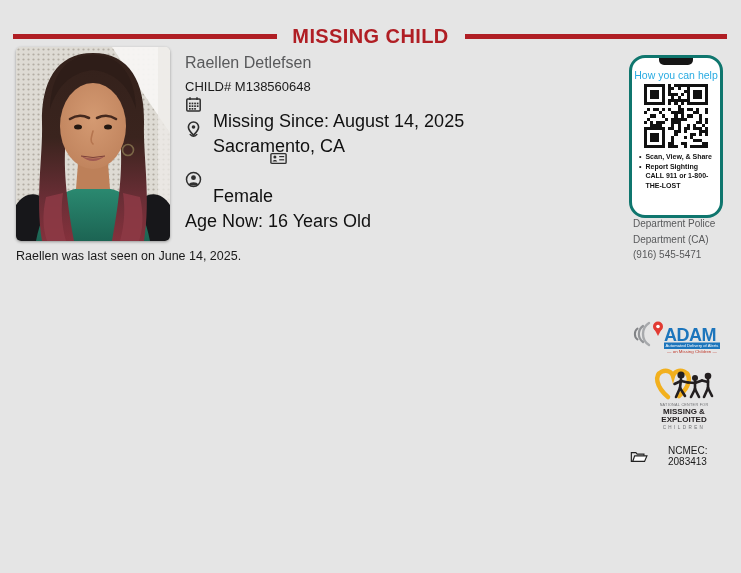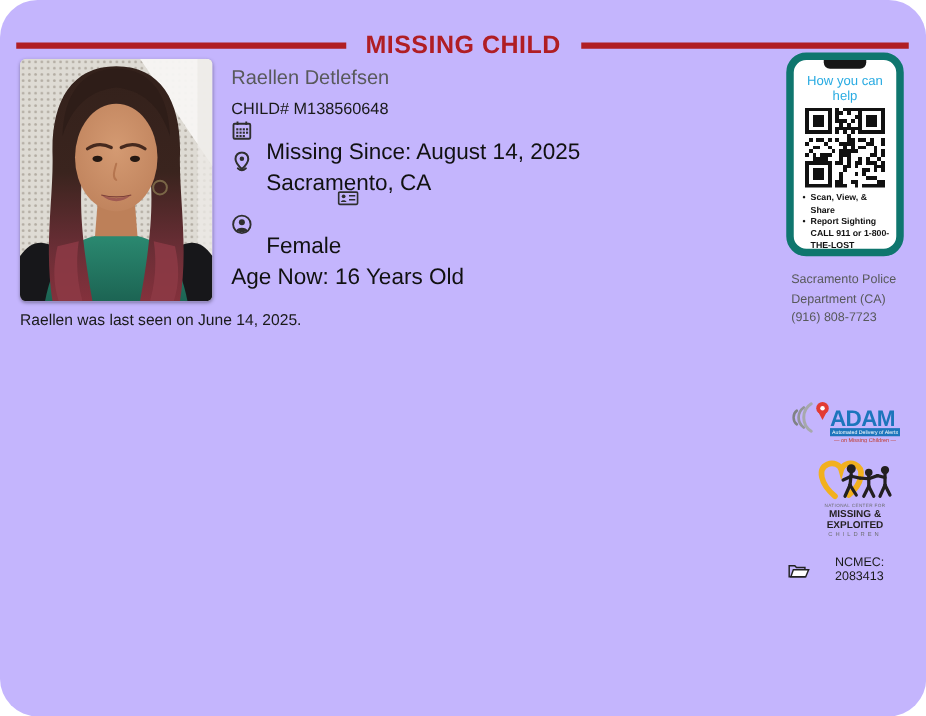--- a/index.html
+++ b/index.html
@@ -1,43 +1,43 @@
 <!DOCTYPE html>
 <html style="--accent: #b01e24; --cyan: #29abe2; --adam-blue: #1c75bc; --gold: #f2b01e;"><head>
 <meta charset="utf-8">
 <style>
   :root{
     --accent:#b01e24; --cyan:#29abe2; --adam-blue:#1c75bc; --gold:#f2b01e;
     --text:#1a1a1a; --muted:#58595b;
   }
   *{margin:0;padding:0;box-sizing:border-box;}
   body{background:#fff;font-family:"Liberation Sans",sans-serif;}
-  .page{position:relative;width:741px;height:573px;background:#c4b5fd;overflow:hidden;border-radius:30px;}
+  .page{position:relative;width:741px;height:573px;background:#e5e5e5;overflow:hidden;}
 
   .header-line{position:absolute;height:5px;background:var(--accent);}
   .header-line.left{left:13px;top:34px;width:264px;}
   .header-line.right{left:465px;top:34px;width:262px;}
   .title{position:absolute;left:0;right:0;top:25px;text-align:center;
          font-size:20px;font-weight:bold;letter-spacing:.4px;color:var(--accent);}
 
   .photo{position:absolute;left:16px;top:47px;width:154px;height:194px;
          border-radius:5px;overflow:hidden;box-shadow:0 1px 3px rgba(0,0,0,.35);}
   .photo svg{display:block;}
 
   .caption{position:absolute;left:16px;top:249px;font-size:12.5px;color:var(--text);}
 
   .name{position:absolute;left:185px;top:54px;font-size:16px;color:var(--muted);}
   .ncic{position:absolute;left:185px;top:79px;font-size:13px;color:var(--text);}
   .detail-row{position:absolute;left:185px;display:flex;align-items:center;gap:11px;height:17px;}
   .detail-row .dicon{width:17px;height:17px;flex:0 0 17px;}
   .detail-row .dlabel{font-size:18px;color:#111;margin-top:33px;}
   .dr0{top:96px;}.dr1{top:121px;}.dr2{top:150px;flex-direction:column;}.dr3{top:171px;}
 
-  .phone{position:absolute;left:629px;top:42px;width:94px;height:163px;
-         border:6px solid #0f766e;border-radius:16px;background:#fff;}
+  .phone{position:absolute;left:629px;top:55px;width:94px;height:163px;
+         border:3px solid #0f766e;border-radius:16px;background:#fff;}
   .notch{position:absolute;top:0;left:50%;transform:translateX(-50%);
          width:34px;height:7px;background:#161616;border-radius:0 0 5px 5px;}
   .phone-heading{margin-top:11px;text-align:center;color:var(--cyan);font-size:10.5px;}
   .qr{display:block;margin:3px auto 0;}
   .phone-bullets{list-style:none;margin:4px 5px 0 7px;font-size:7px;font-weight:bold;
                  color:#111;line-height:9.6px;}
   .phone-bullets li{display:flex;gap:4px;}
   .phone-bullets li::before{content:"•";flex:0 0 auto;}
 
   .agency{position:absolute;left:633px;top:216px;font-size:10px;color:var(--muted);line-height:15.5px;}
@@ -413,23 +413,23 @@
           <rect x="20" y="20" width="1" height="1"></rect>
         </g>
       </svg>
     <ul class="phone-bullets">
       <li>Scan, View, &amp; Share</li>
       <li>Report Sighting CALL 911 or 1-800-THE-LOST</li>
     </ul>
   </div>
 
   <div class="agency">
-    <div>Sacramento Police</div>
+    <div>Department Police</div>
     <div>Department (CA)</div>
-    <div>(916) 808-7723</div>
+    <div>(916) 545-5471</div>
   </div>
 
   <svg class="adam" width="95" height="35" viewBox="0 0 95 35">
     <g fill="none" stroke-linecap="round">
       <path d="M21,4 C13,9 13,21 21,26" stroke="#a7a9ac" stroke-width="2.4"></path>
       <path d="M15,7 C9.5,11 9.5,19 15,23" stroke="#939598" stroke-width="2.2"></path>
       <path d="M9.5,9.5 C6,12 6,18 9.5,20.5" stroke="#808285" stroke-width="2"></path>
     </g>
     <g>
       <circle cx="30" cy="7.5" r="5" fill="#e23b33"></circle>

